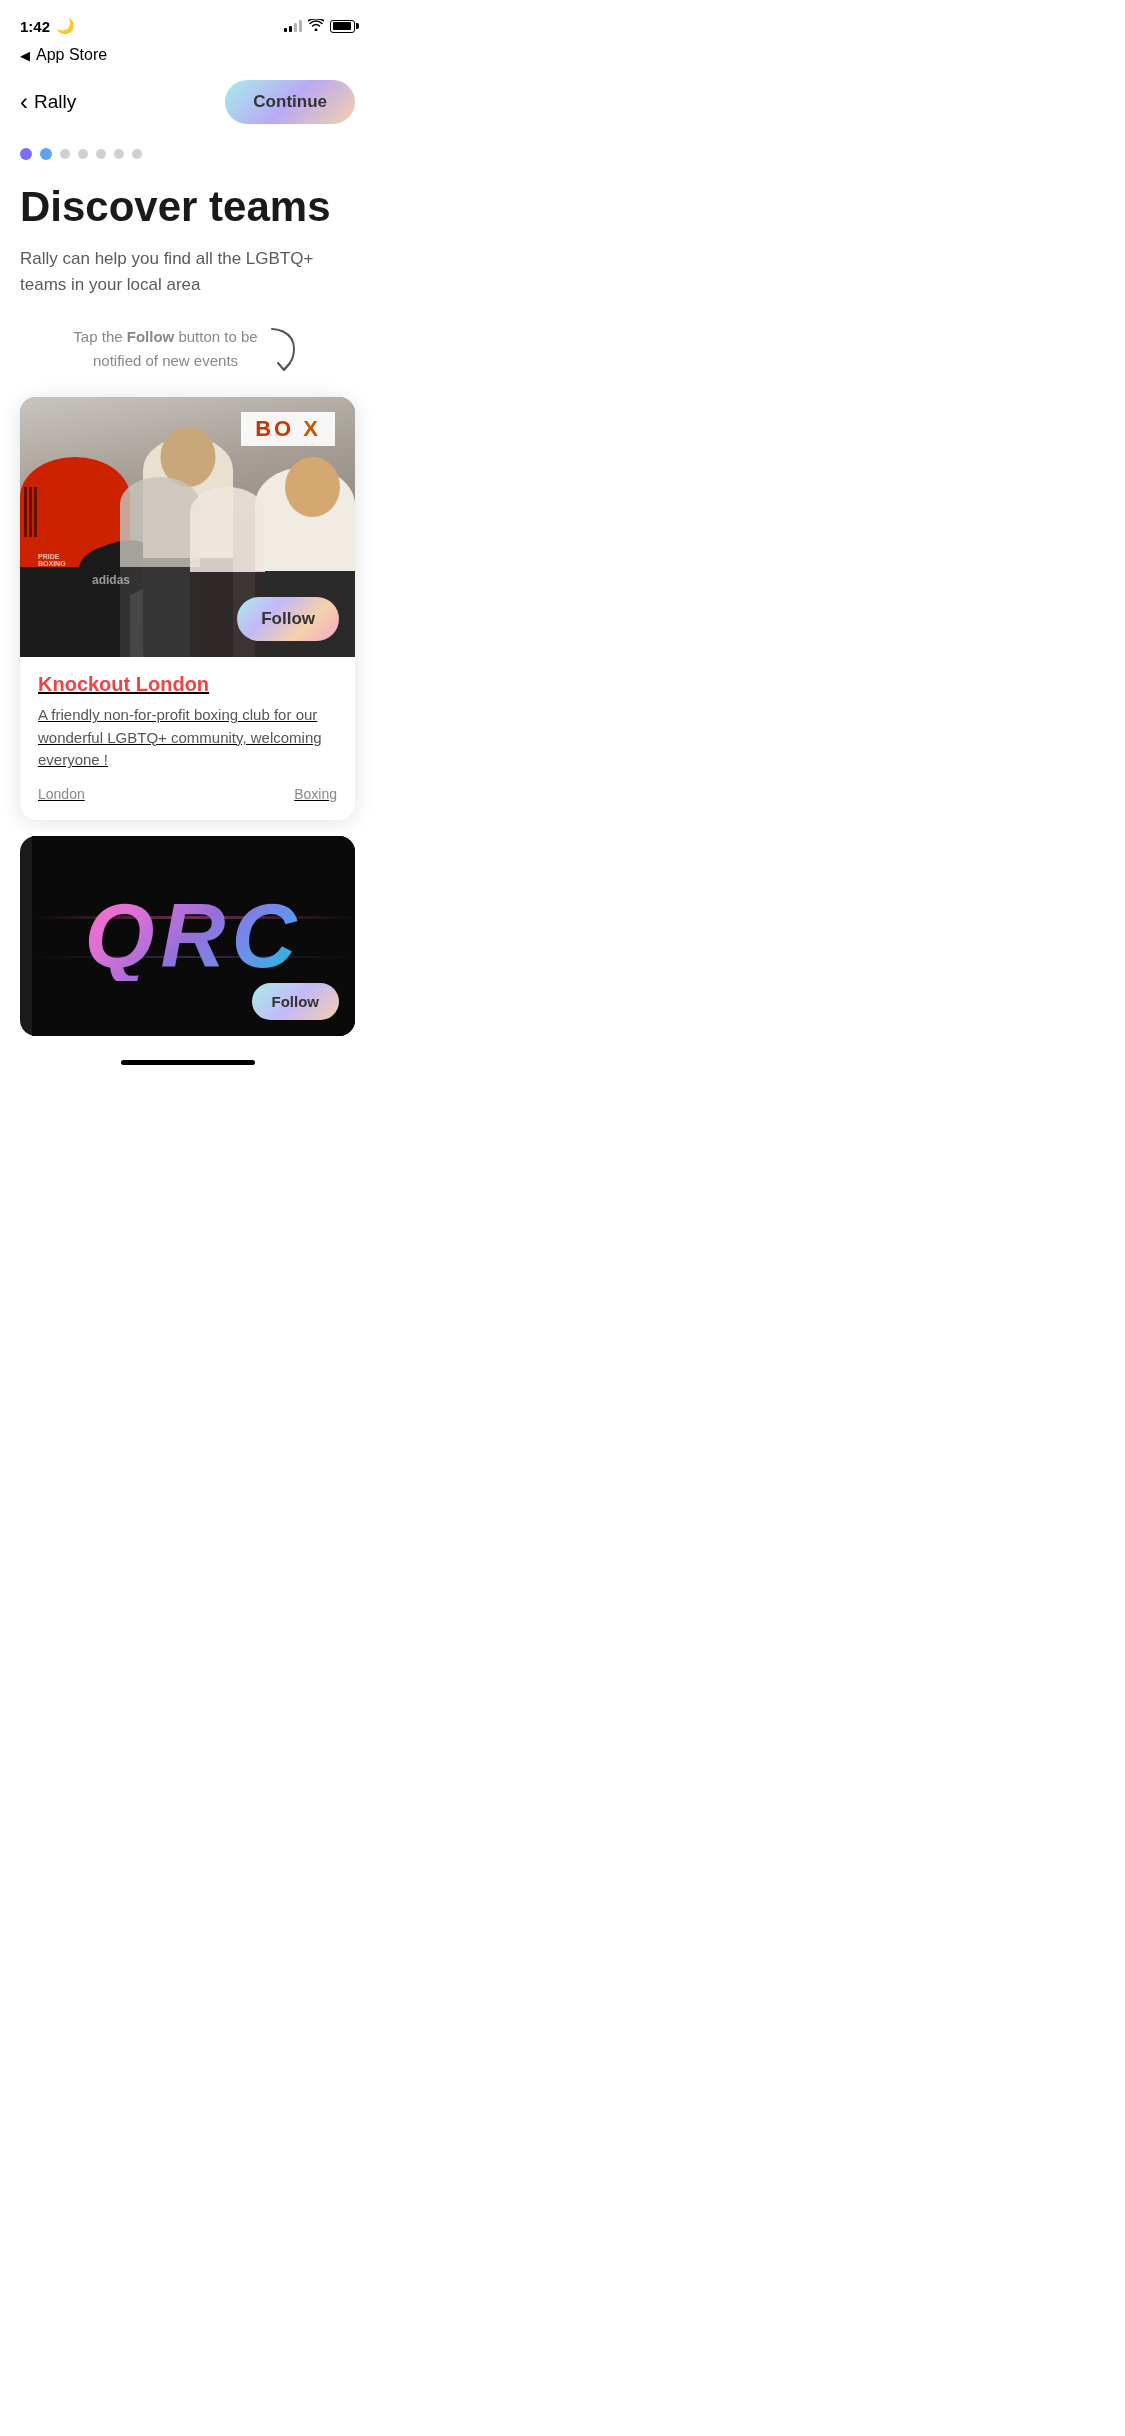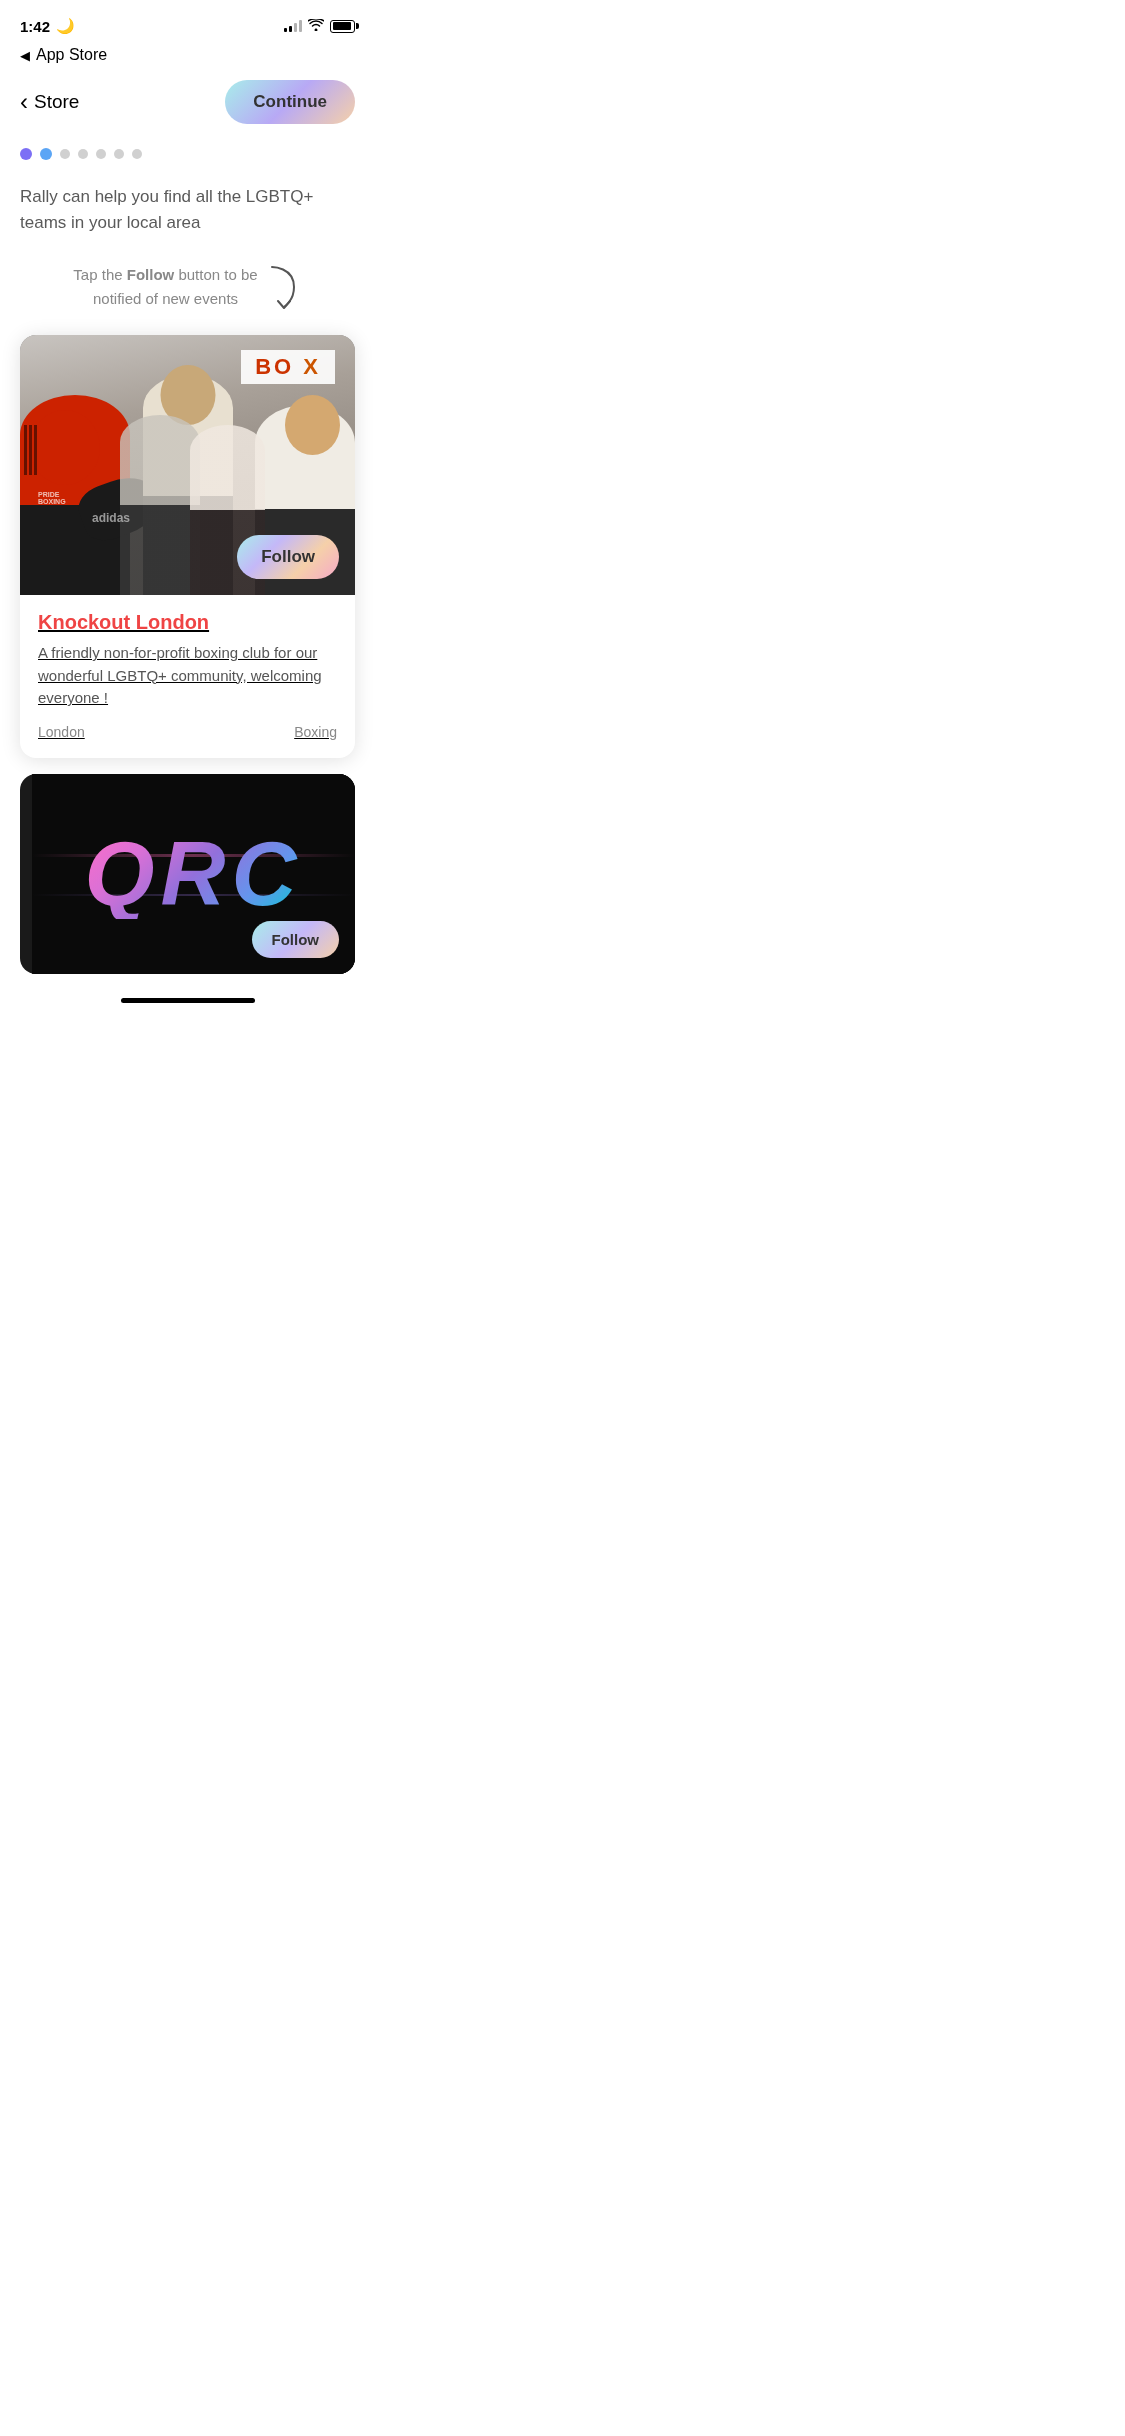--- a/index.html
+++ b/index.html
@@ -321,39 +321,40 @@
 </div>
 
 <div class="app-store-nav">
   <span style="font-size:13px;">◀</span>
   <span style="font-size:16px; margin-left:4px;text-align:center;">App Store</span>
 </div>
 
 <div class="nav-row">
   <button class="back-btn">
     <span style="font-size:24px; font-weight:300;">‹</span>
-    <span style="font-size:19px;">Store</span>
+    <span style="font-size:19px;">Rally</span>
   </button>
   <button class="continue-btn">
     <span>Continue</span>
   </button>
 </div>
 
 <div class="progress-dots">
   <div class="dot active-purple"></div>
   <div class="dot active-blue"></div>
   <div class="dot"></div>
   <div class="dot"></div>
   <div class="dot"></div>
   <div class="dot"></div>
   <div class="dot"></div>
 </div>
 
 <div class="main-content">
 
+  <h1 class="page-title">Discover teams</h1>
   <p class="page-subtitle">Rally can help you find all the LGBTQ+ teams in your local area</p>
 
   <div class="tap-row">
     <div class="tap-text">
       <span>Tap the </span><strong>Follow</strong><span> button to be<br>notified of new events</span>
     </div>
     <div style="display:flex; flex-direction:column; align-items:center;">
       <svg width="36" height="46" viewBox="0 0 36 46" fill="none">
         <path d="M6 4 C6 4 28 4 28 24 C28 38 18 44 18 44" stroke="#555" stroke-width="2" stroke-linecap="round" fill="none"></path>
         <path d="M12 38 L18 45 L24 38" stroke="#555" stroke-width="2" stroke-linecap="round" stroke-linejoin="round" fill="none"></path>

